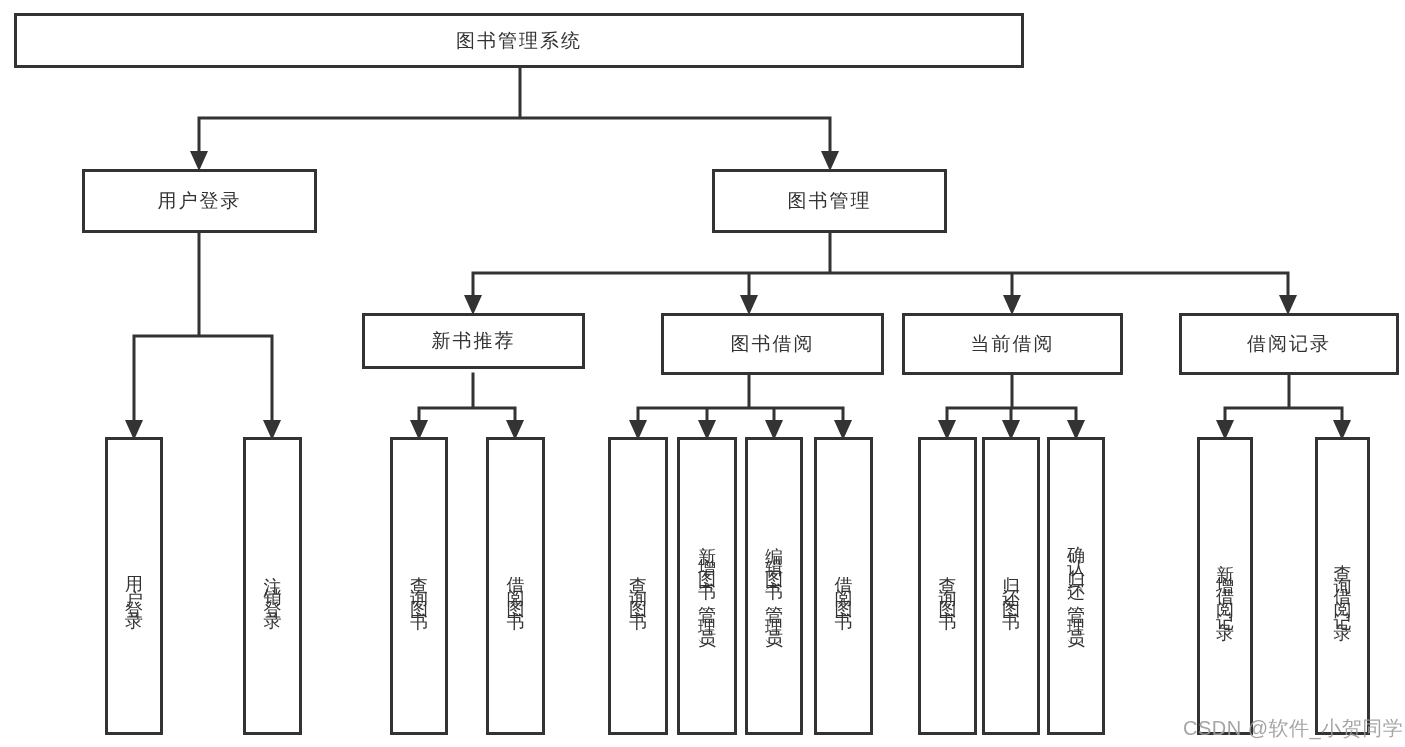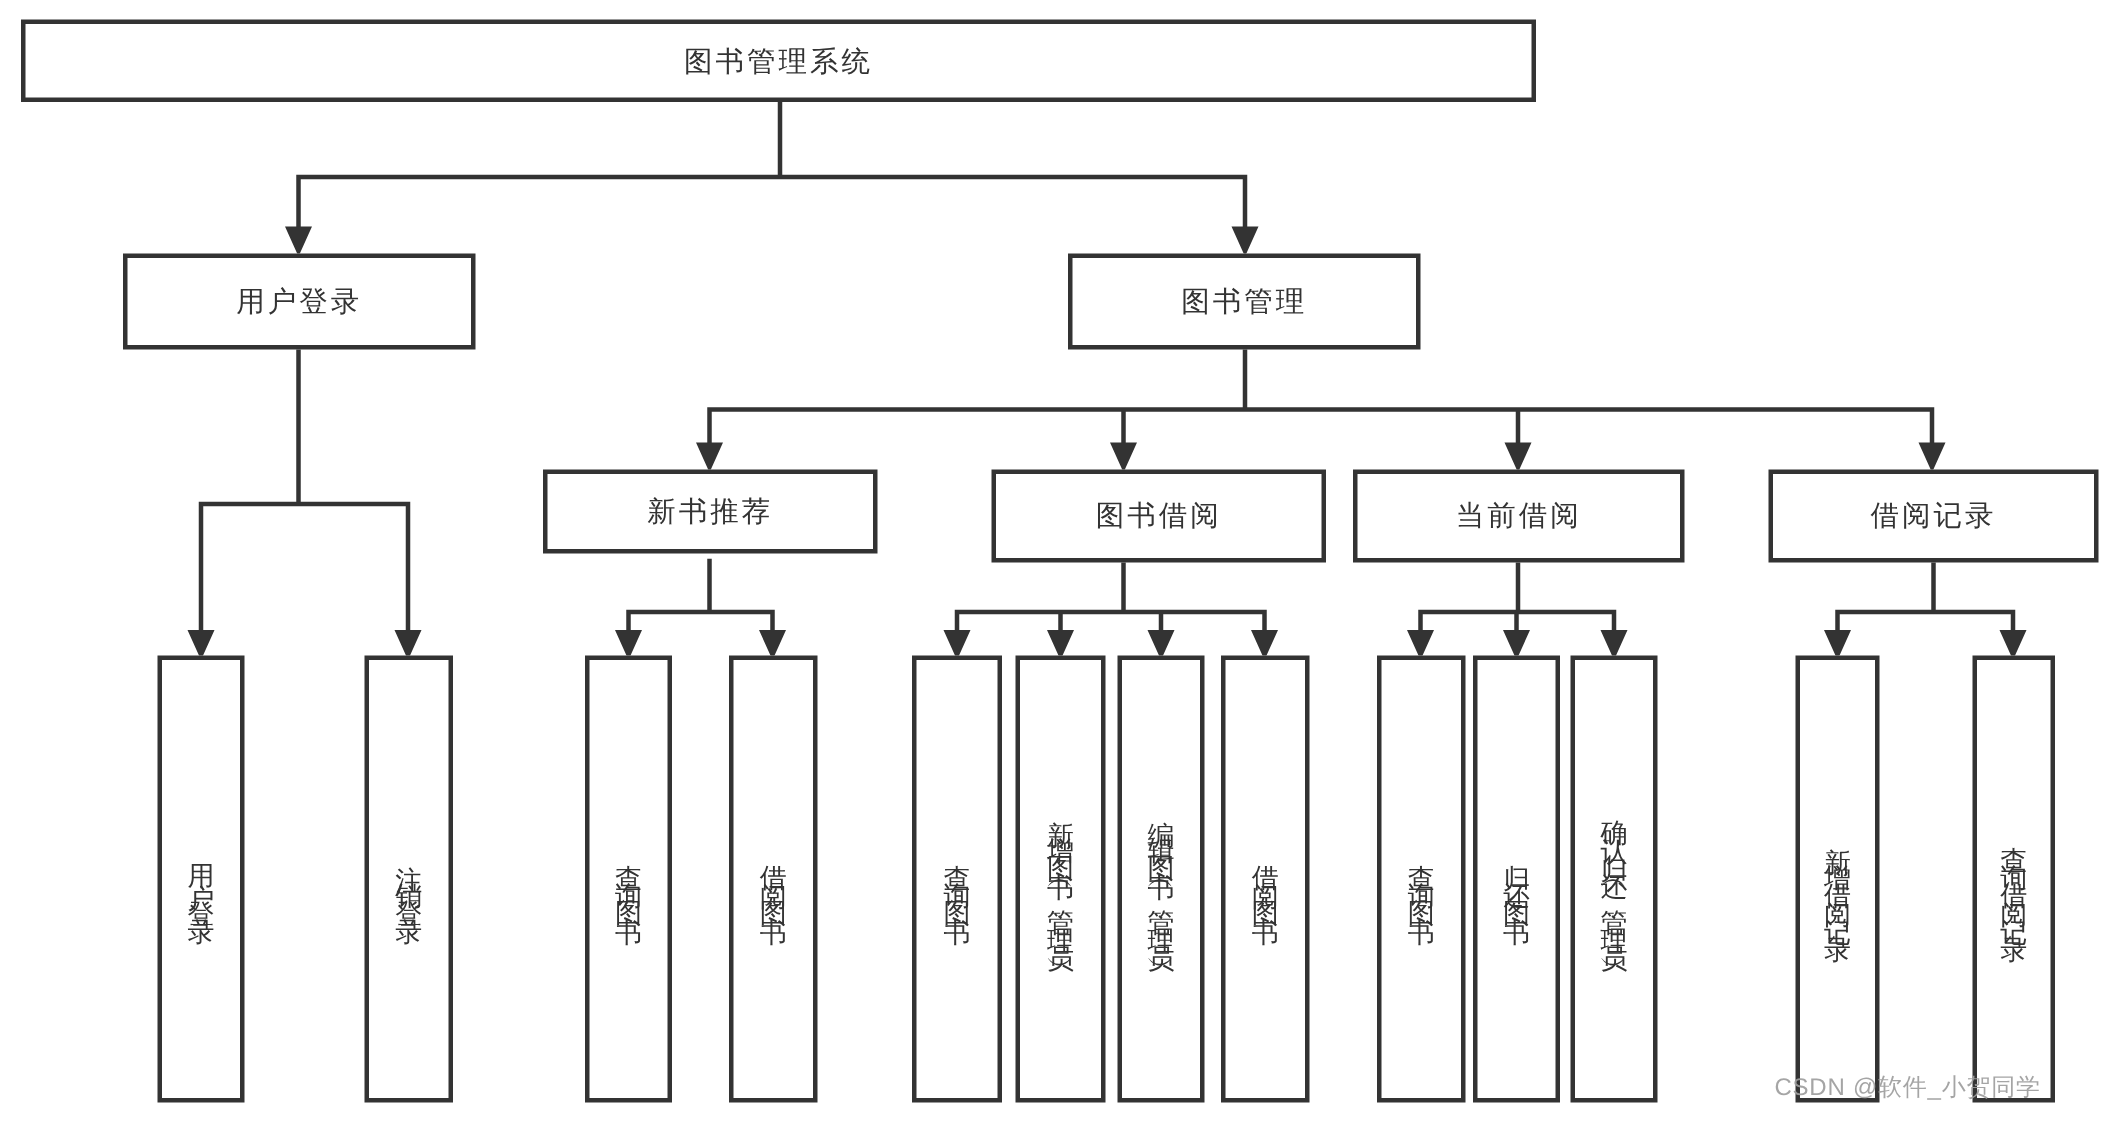--- a/index.html
+++ b/index.html
@@ -35,21 +35,21 @@
     text-orientation:mixed;
     font-size:18px;
     letter-spacing:12px;
     white-space:normal;
     text-align:center;
   }
   .watermark{
     position:absolute;
     left:1183px;top:715px;
     z-index:3;
-    font-size:16px;
+    font-size:20px;
     color:var(--wm);
     letter-spacing:0.5px;
     white-space:nowrap;
     opacity:0.92;
   }
 </style>
 </head>
 <body>
 
 <div class="canvas">

